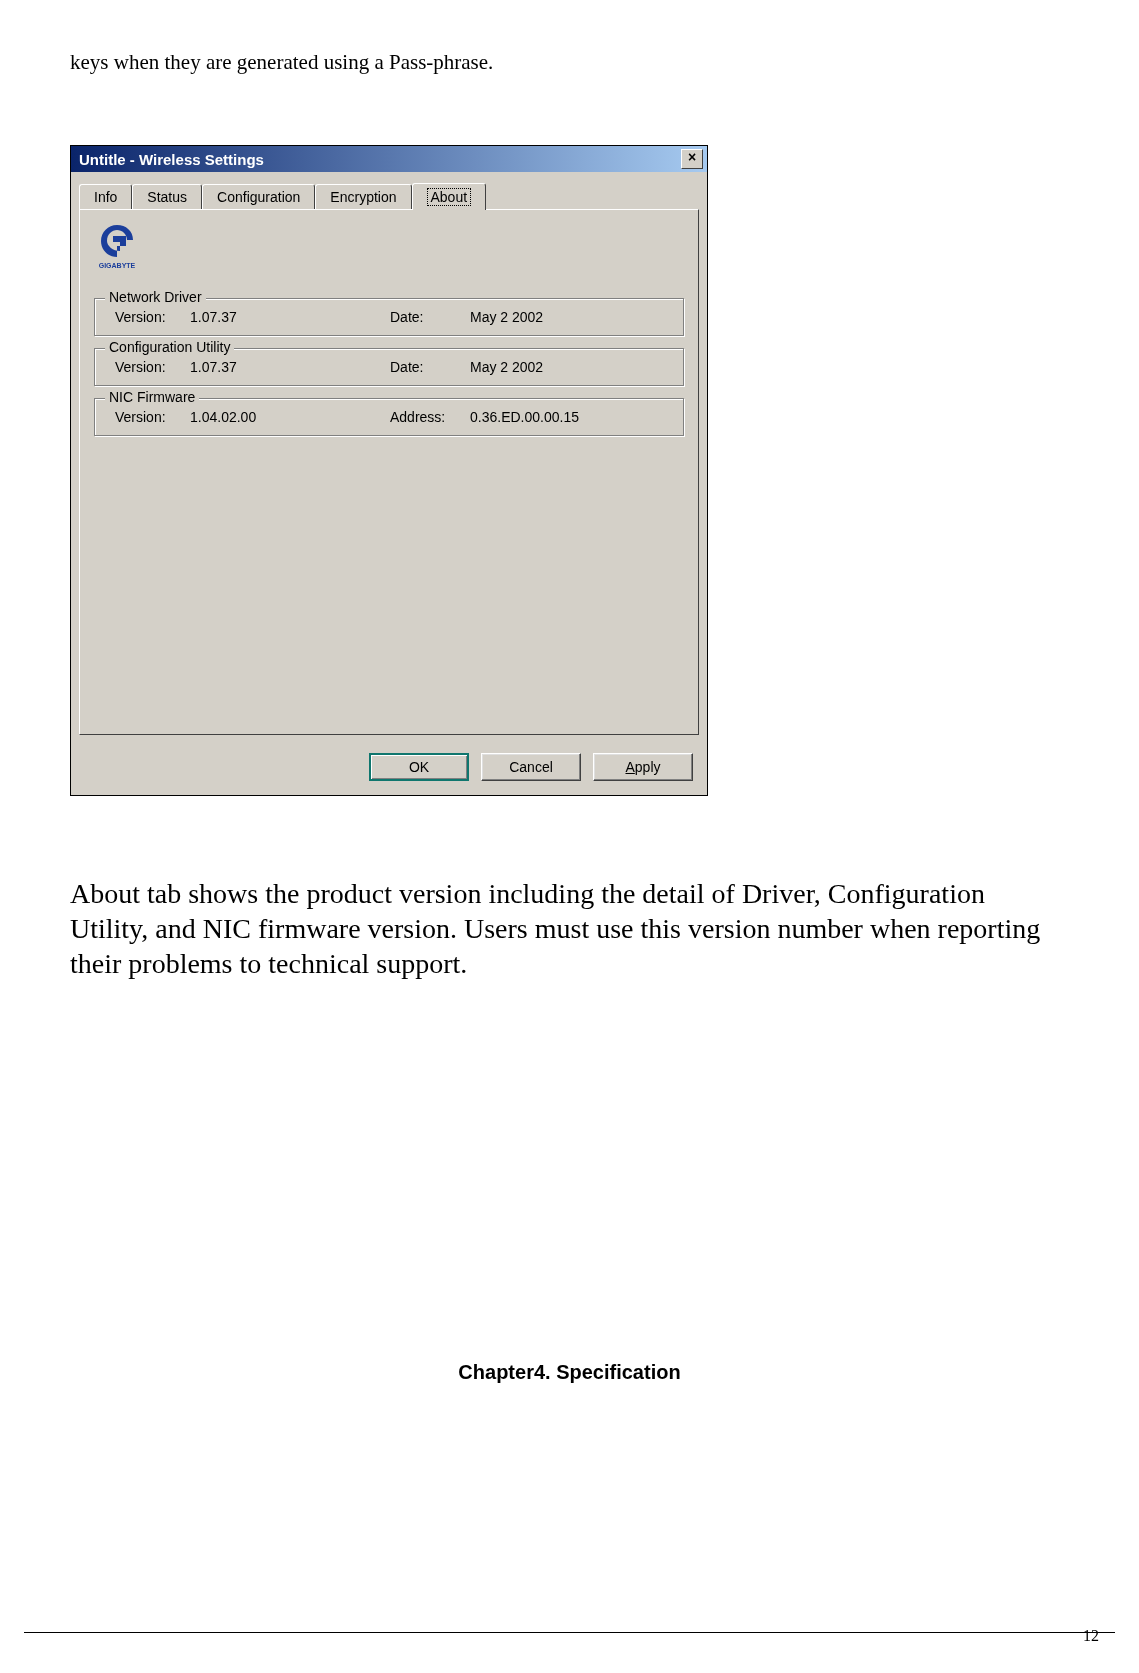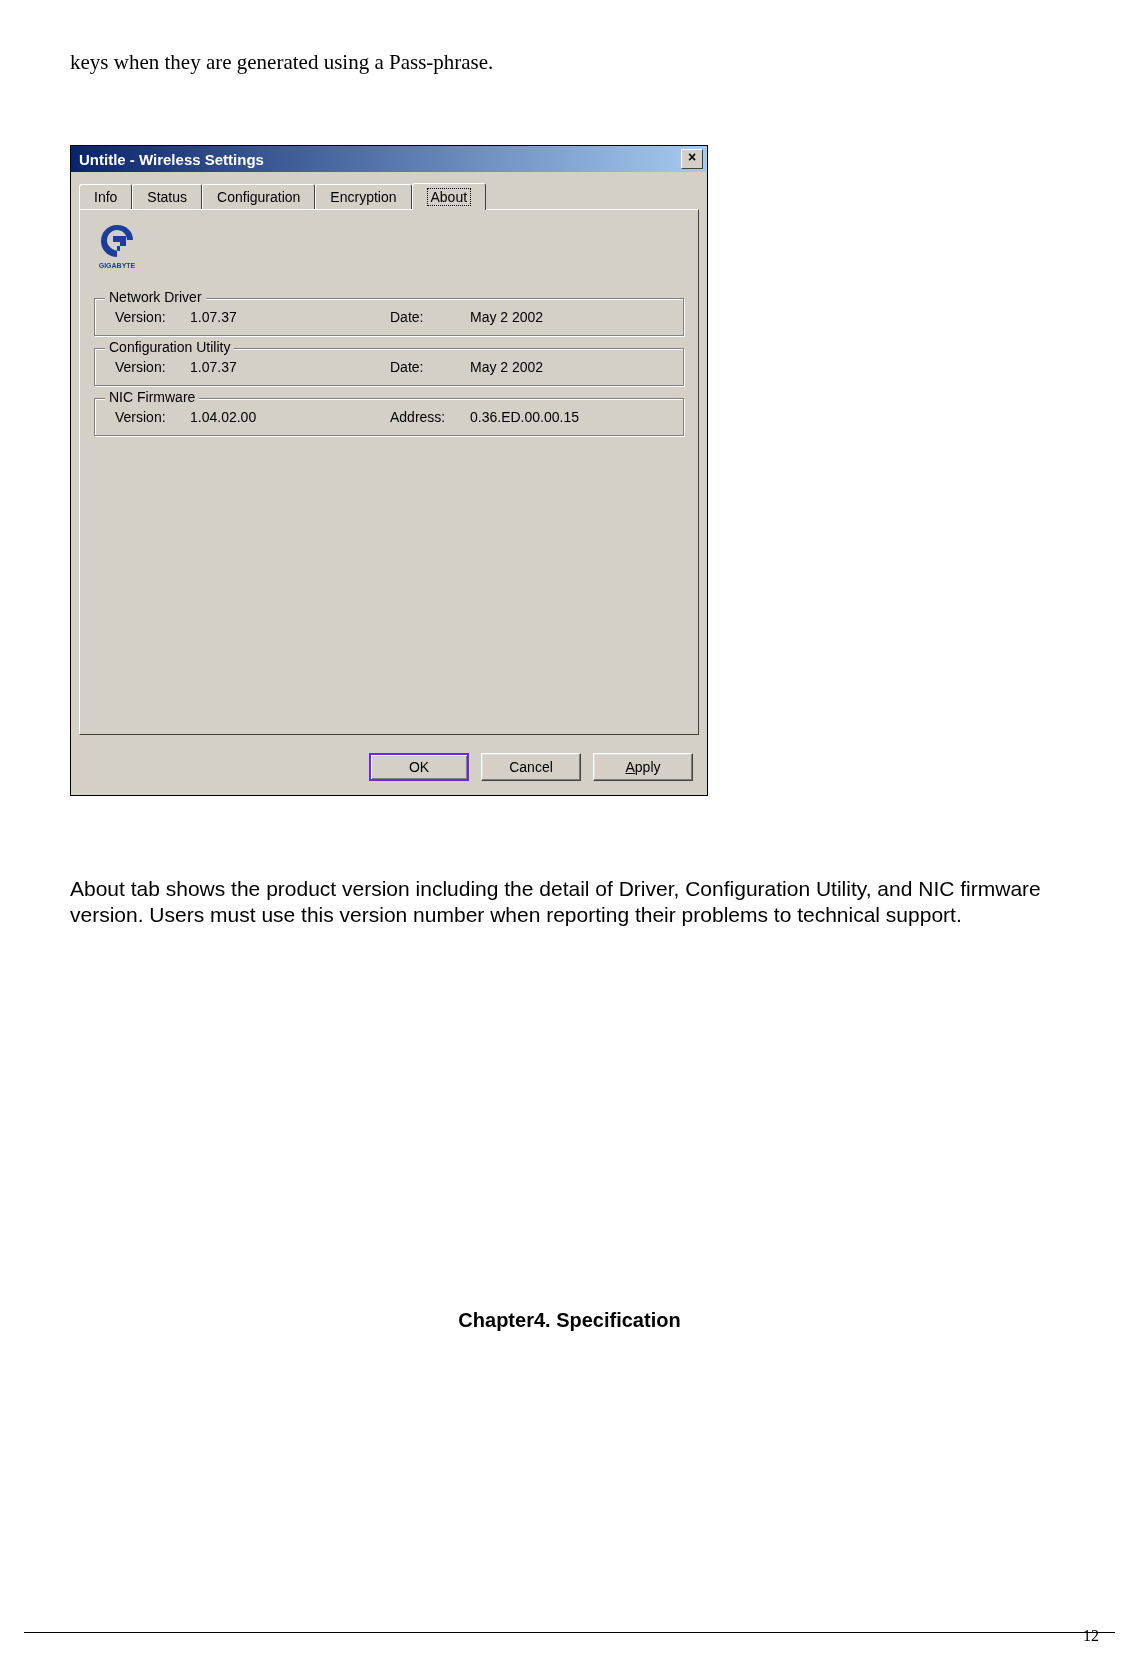--- a/index.html
+++ b/index.html
@@ -154,30 +154,31 @@
     border: 1px solid #404040;
     border-top-color: #fff;
     border-left-color: #fff;
     box-shadow: inset -1px -1px 0 #808080, inset 1px 1px 0 #dfdfdf;
     font-size: 14px;
     font-family: Tahoma, Arial, sans-serif;
     text-align: center;
     cursor: default;
   }
   .win-btn.default-btn {
-    border: 2px solid #6d28d9;
+    border: 2px solid #0f766e;
     box-shadow: inset 1px 1px 0 #fff, inset -1px -1px 0 #808080;
     margin-left: 32px;
   }
   .win-btn .ul { text-decoration: underline; }
 
   .body-para {
-    font-size: 21px;
+    font-size: 28px;
     line-height: 1.25;
     margin-bottom: 380px;
+    font-family: Liberation Serif, serif;
   }
   .chapter-heading {
     text-align: center;
     font-size: 20px;
     font-weight: bold;
     margin-bottom: 90px;
   }
   .pagenum {
     position: absolute;
     bottom: 28px;

